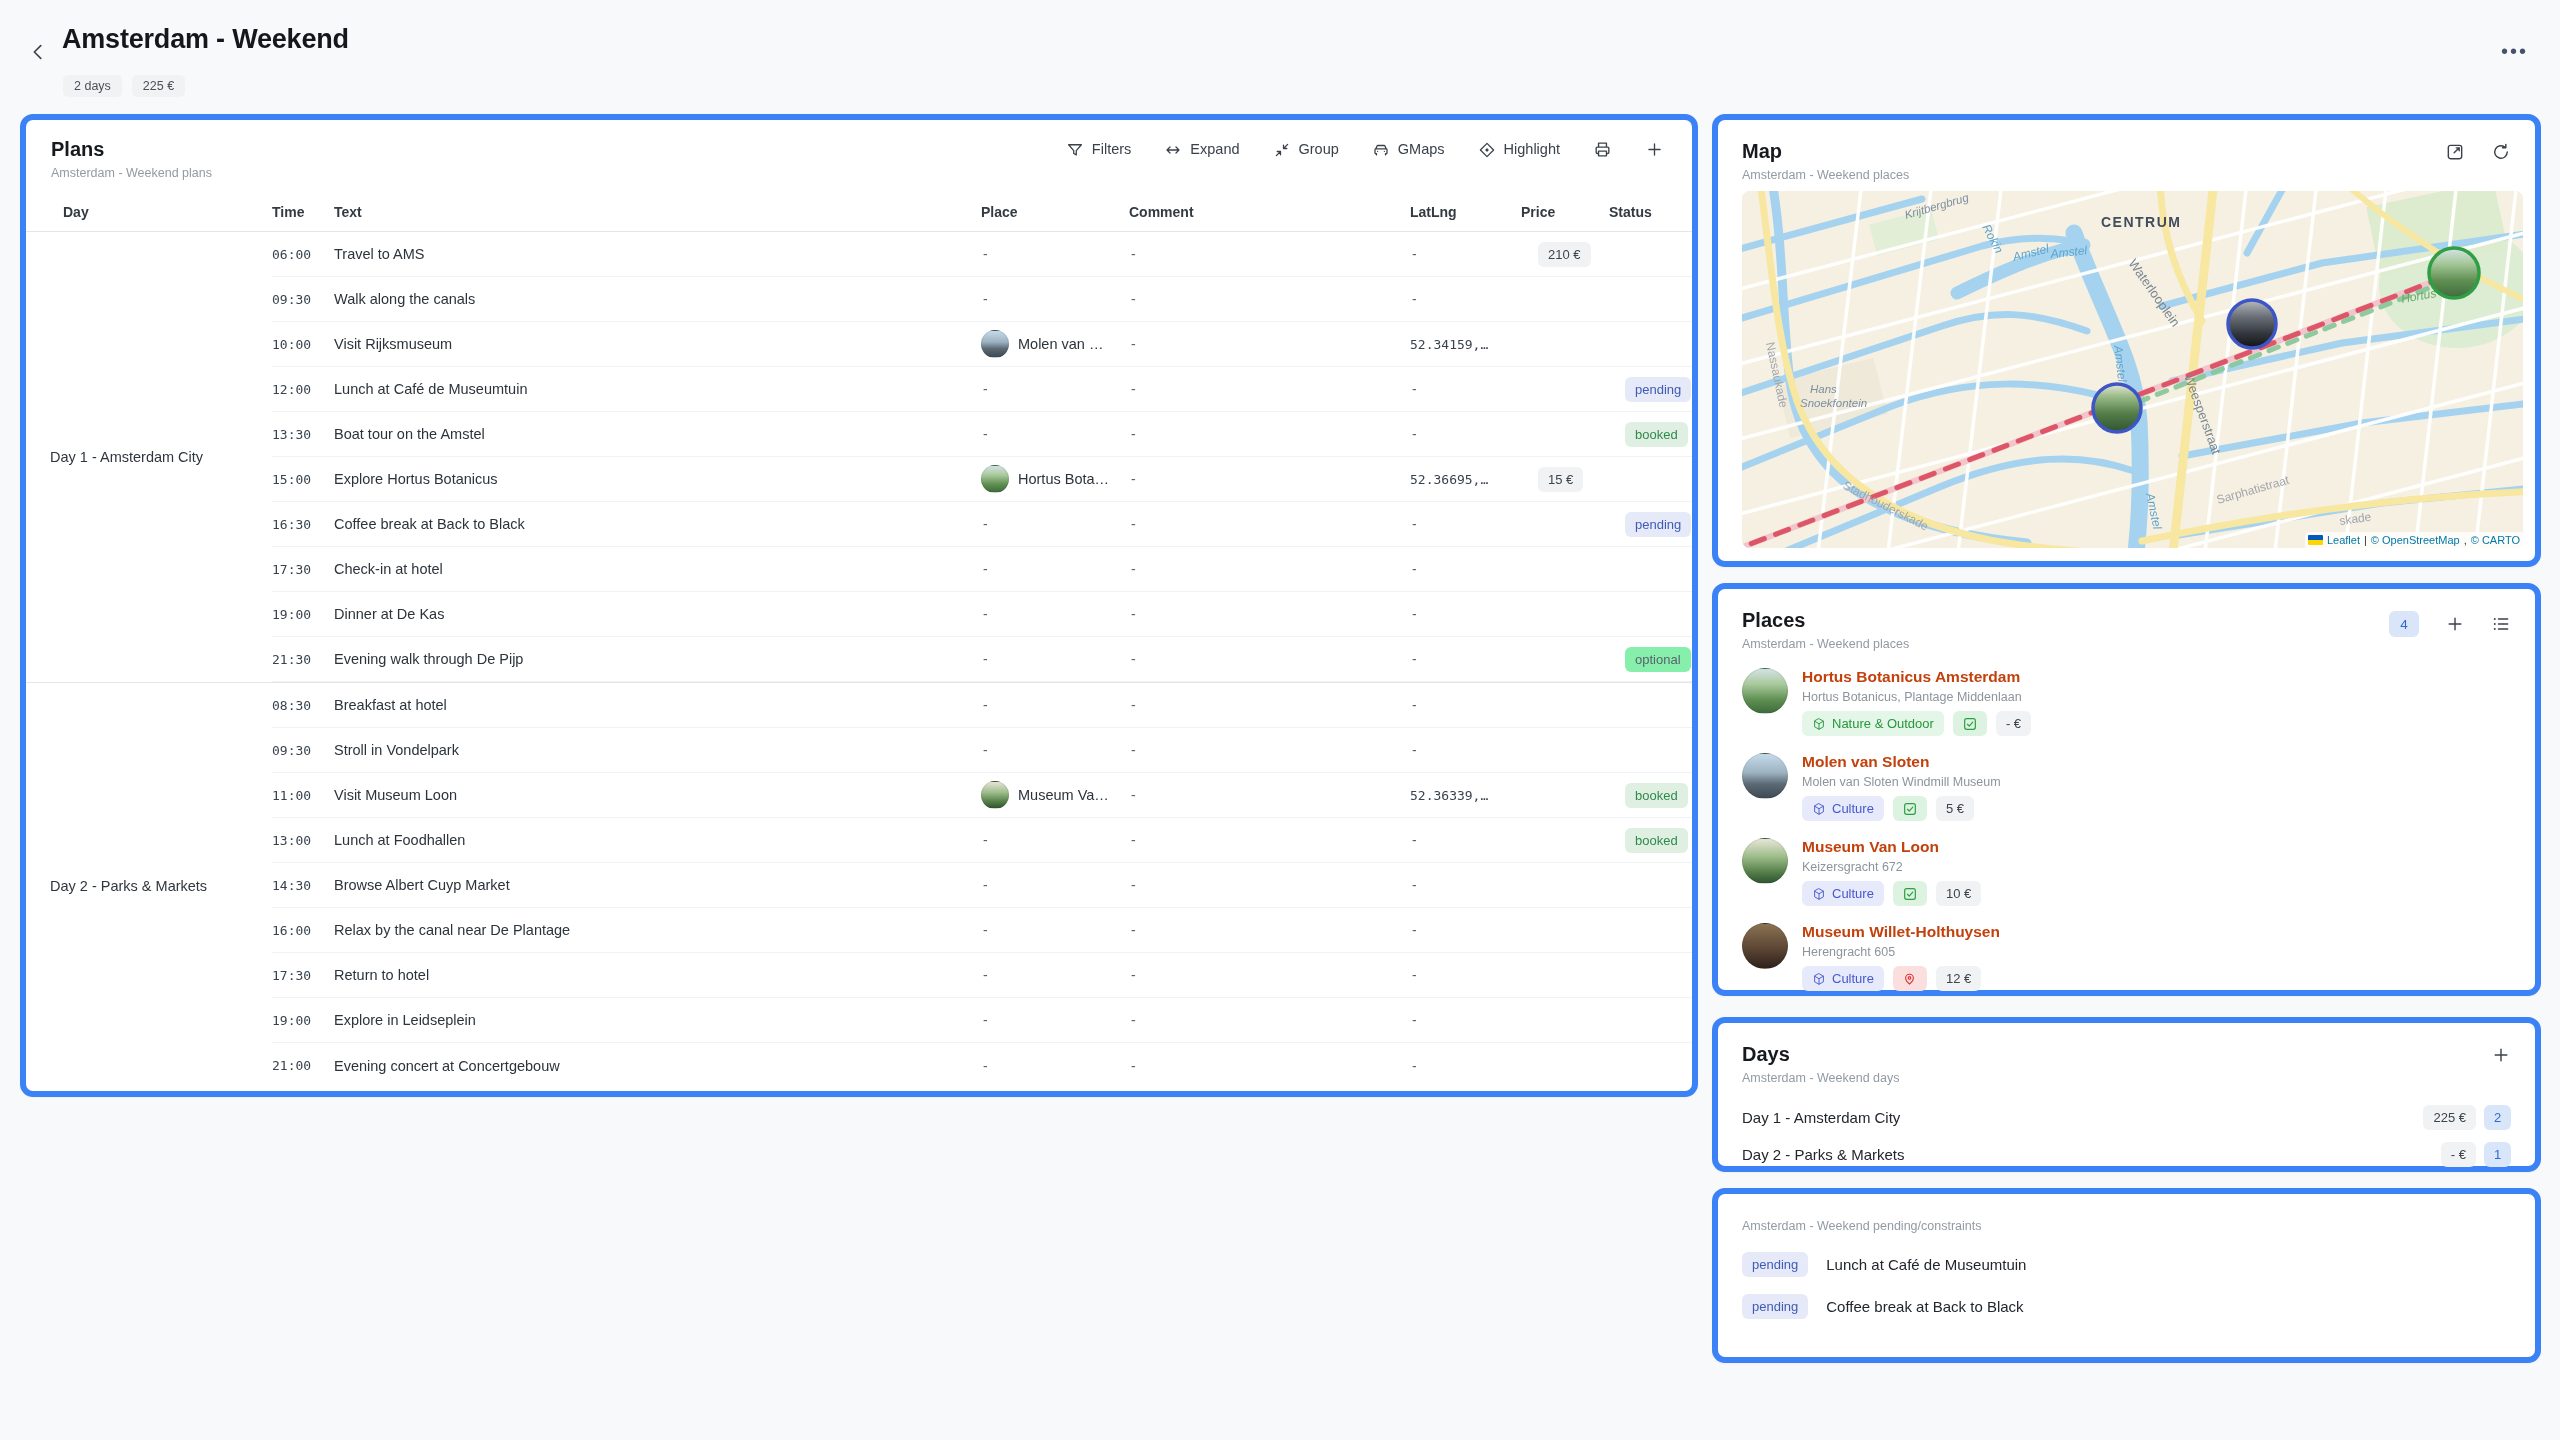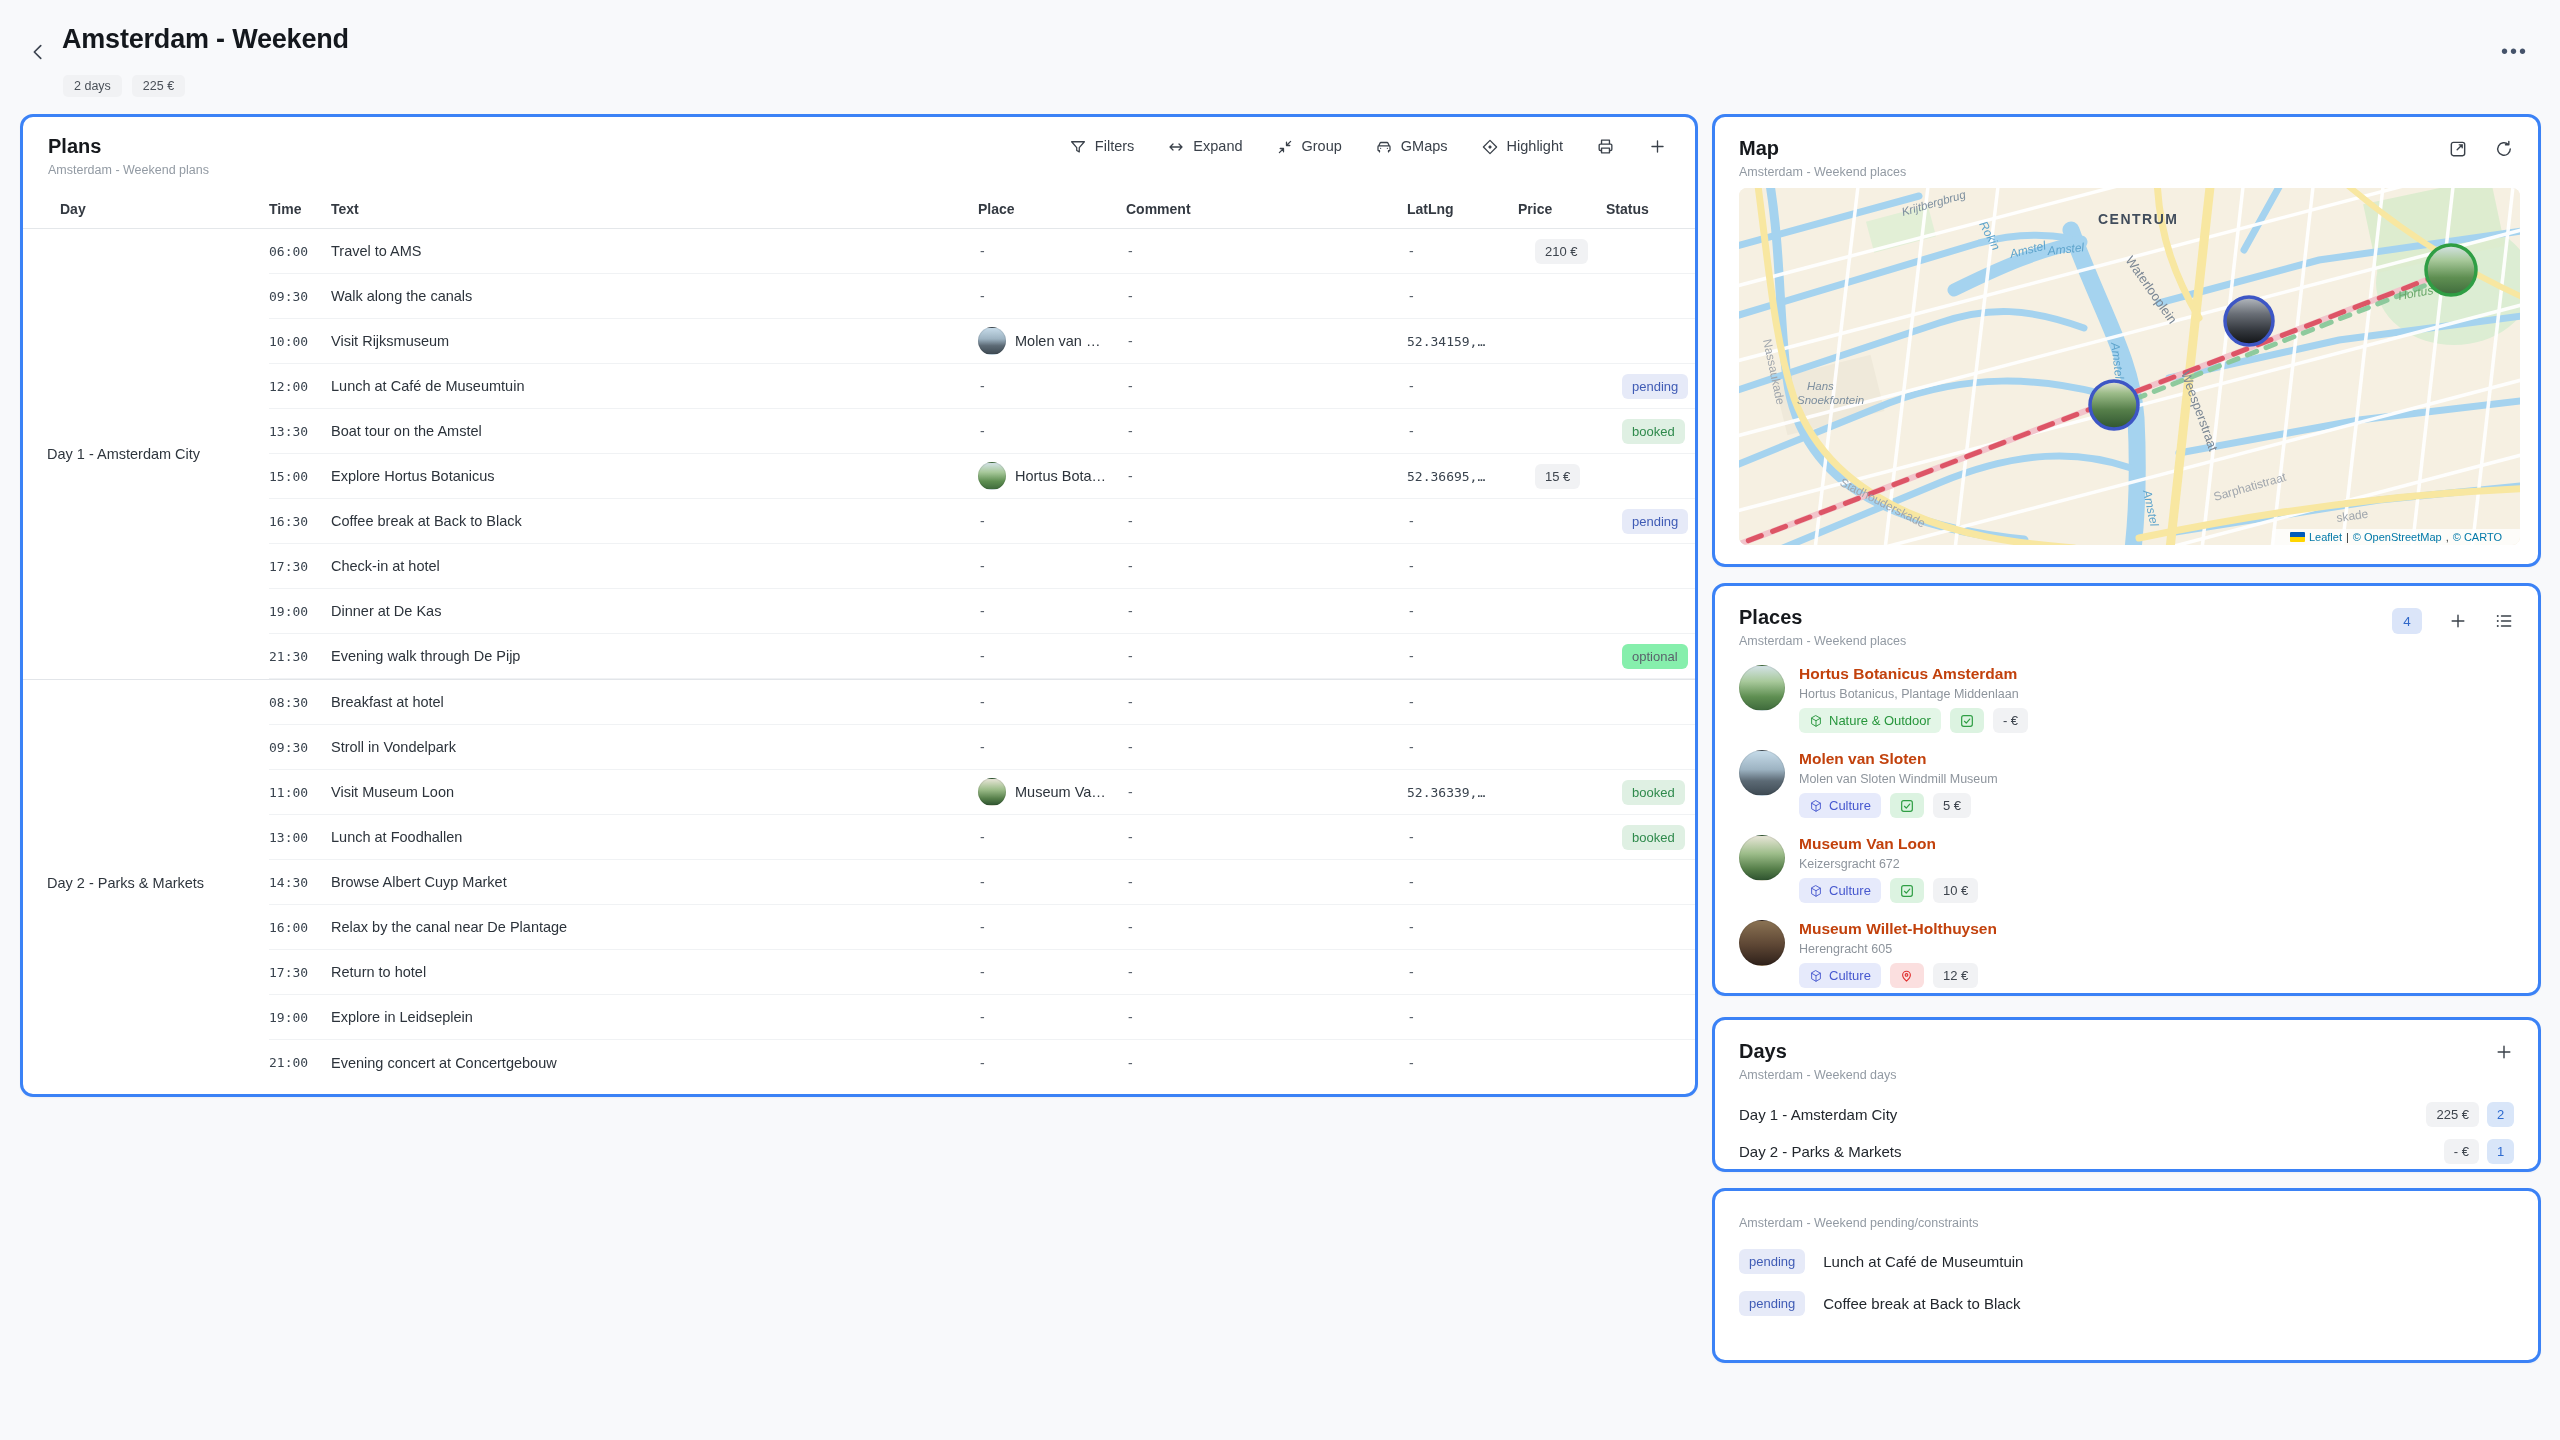--- a/index.html
+++ b/index.html
@@ -8,21 +8,21 @@
 
   
   .app-header { position:absolute; left:0; top:0; width:2560px; height:100px; }
   .back-btn { position:absolute; left:24px; top:38px; width:28px; height:28px; display:flex; align-items:center; justify-content:center; color:#3c4450; cursor:pointer; background:none; border:none; }
   .trip-title { position:absolute; left:62px; top:24px; font-size:27px; font-weight:700; color:#14181d; letter-spacing:-0.2px; }
   .trip-badges { position:absolute; left:63px; top:75px; display:flex; gap:10px; }
   .hdr-pill { background:#f1f2f4; color:#4a5058; font-size:12.5px; border-radius:5px; padding:4px 11px; }
   .more-menu { position:absolute; right:32px; top:40px; border:none; background:none; color:#45536a; font-size:20px; letter-spacing:2px; cursor:pointer; }
 
   
-  .card { position:absolute; background:#fff; border:3px solid #3b82f6; border-radius:13px; box-shadow:0 1px 2px rgba(20,30,40,.04); }
+  .card { position:absolute; background:#fff; border:6px solid #3b82f6; border-radius:13px; box-shadow:0 1px 2px rgba(20,30,40,.04); }
   .card-title { font-size:20px; font-weight:700; color:#16191d; }
   .card-sub { font-size:12.5px; color:#929aa3; margin-top:5px; }
 
   
   .plans-card { left:20px; top:114px; width:1678px; height:983px; overflow:hidden; }
   .plans-head { position:relative; padding:18px 30px 0 25px; height:62px; }
   .toolbar { position:absolute; right:28px; top:20px; display:flex; align-items:center; gap:33px; }
   .tb-btn { display:flex; align-items:flex-start; gap:8px; background:none; border:none; font-size:14.5px; color:#3a414a; cursor:pointer; font-family:inherit; }
   .tb-btn svg { width:18px; height:18px; stroke:#3a414a; fill:none; stroke-width:1.7; stroke-linecap:round; stroke-linejoin:round; }
   .tb-icon-btn { background:none; border:none; cursor:pointer; display:flex; }
@@ -59,21 +59,21 @@
   .ph-vanloon{ background:linear-gradient(180deg,#e7e5d7 0%,#9dbd8a 40%,#567f4a 75%,#2f5430 100%); }
   .ph-willet { background:linear-gradient(180deg,#8a7253 0%,#5d4634 55%,#2f211a 100%); }
 
   
   .map-card { left:1712px; top:114px; width:829px; height:453px; }
   .rc-head { position:relative; padding:20px 24px 0 24px; }
   .rc-icons { position:absolute; right:24px; top:22px; display:flex; gap:26px; }
   .rc-icons button { background:none; border:none; cursor:pointer; display:flex; }
   .rc-icons svg { width:20px; height:20px; stroke:#3a414a; fill:none; stroke-width:1.7; stroke-linecap:round; stroke-linejoin:round; }
   .mapbox { position:absolute; left:24px; top:71px; width:781px; height:357px; border-radius:8px; overflow:hidden; background:#f6f0e2; cursor:grab; }
-  .attribution { position:absolute; right:0; bottom:0; background:rgba(255,255,255,.78); font-size:11px; color:#333; padding:2px 18px; display:flex; align-items:center; gap:4px; border-top-left-radius:4px; }
+  .attribution { position:absolute; right:0; bottom:0; background:rgba(255,255,255,.78); font-size:11px; color:#333; padding:2px 3px; display:flex; align-items:center; gap:4px; border-top-left-radius:4px; }
   .attribution a { color:#0078a8; text-decoration:none; cursor:pointer; }
   .ua-flag { display:inline-block; width:15px; height:10px; background:linear-gradient(180deg,#005bbb 0 50%,#ffd500 50% 100%); border-radius:1px; }
 
   .places-card { left:1712px; top:583px; width:829px; height:413px; }
   .count-badge { background:#dbe5f9; color:#3168c9; font-size:13.5px; border-radius:6px; min-width:30px; height:26px; display:inline-flex; align-items:center; justify-content:center; padding:0 8px; }
   .place-item { display:flex; gap:14px; padding:0 24px; margin-top:17px; align-items:flex-start; cursor:pointer; }
   .avatar { width:46px; height:46px; border-radius:50%; flex:none; border:1px solid rgba(0,0,0,.08); }
   .pi-name { font-size:15.5px; font-weight:600; color:#c2410c; }
   .pi-addr { font-size:12.5px; color:#8d949c; margin-top:4px; }
   .pi-tags { display:flex; gap:9px; margin-top:7px; align-items:center; }

